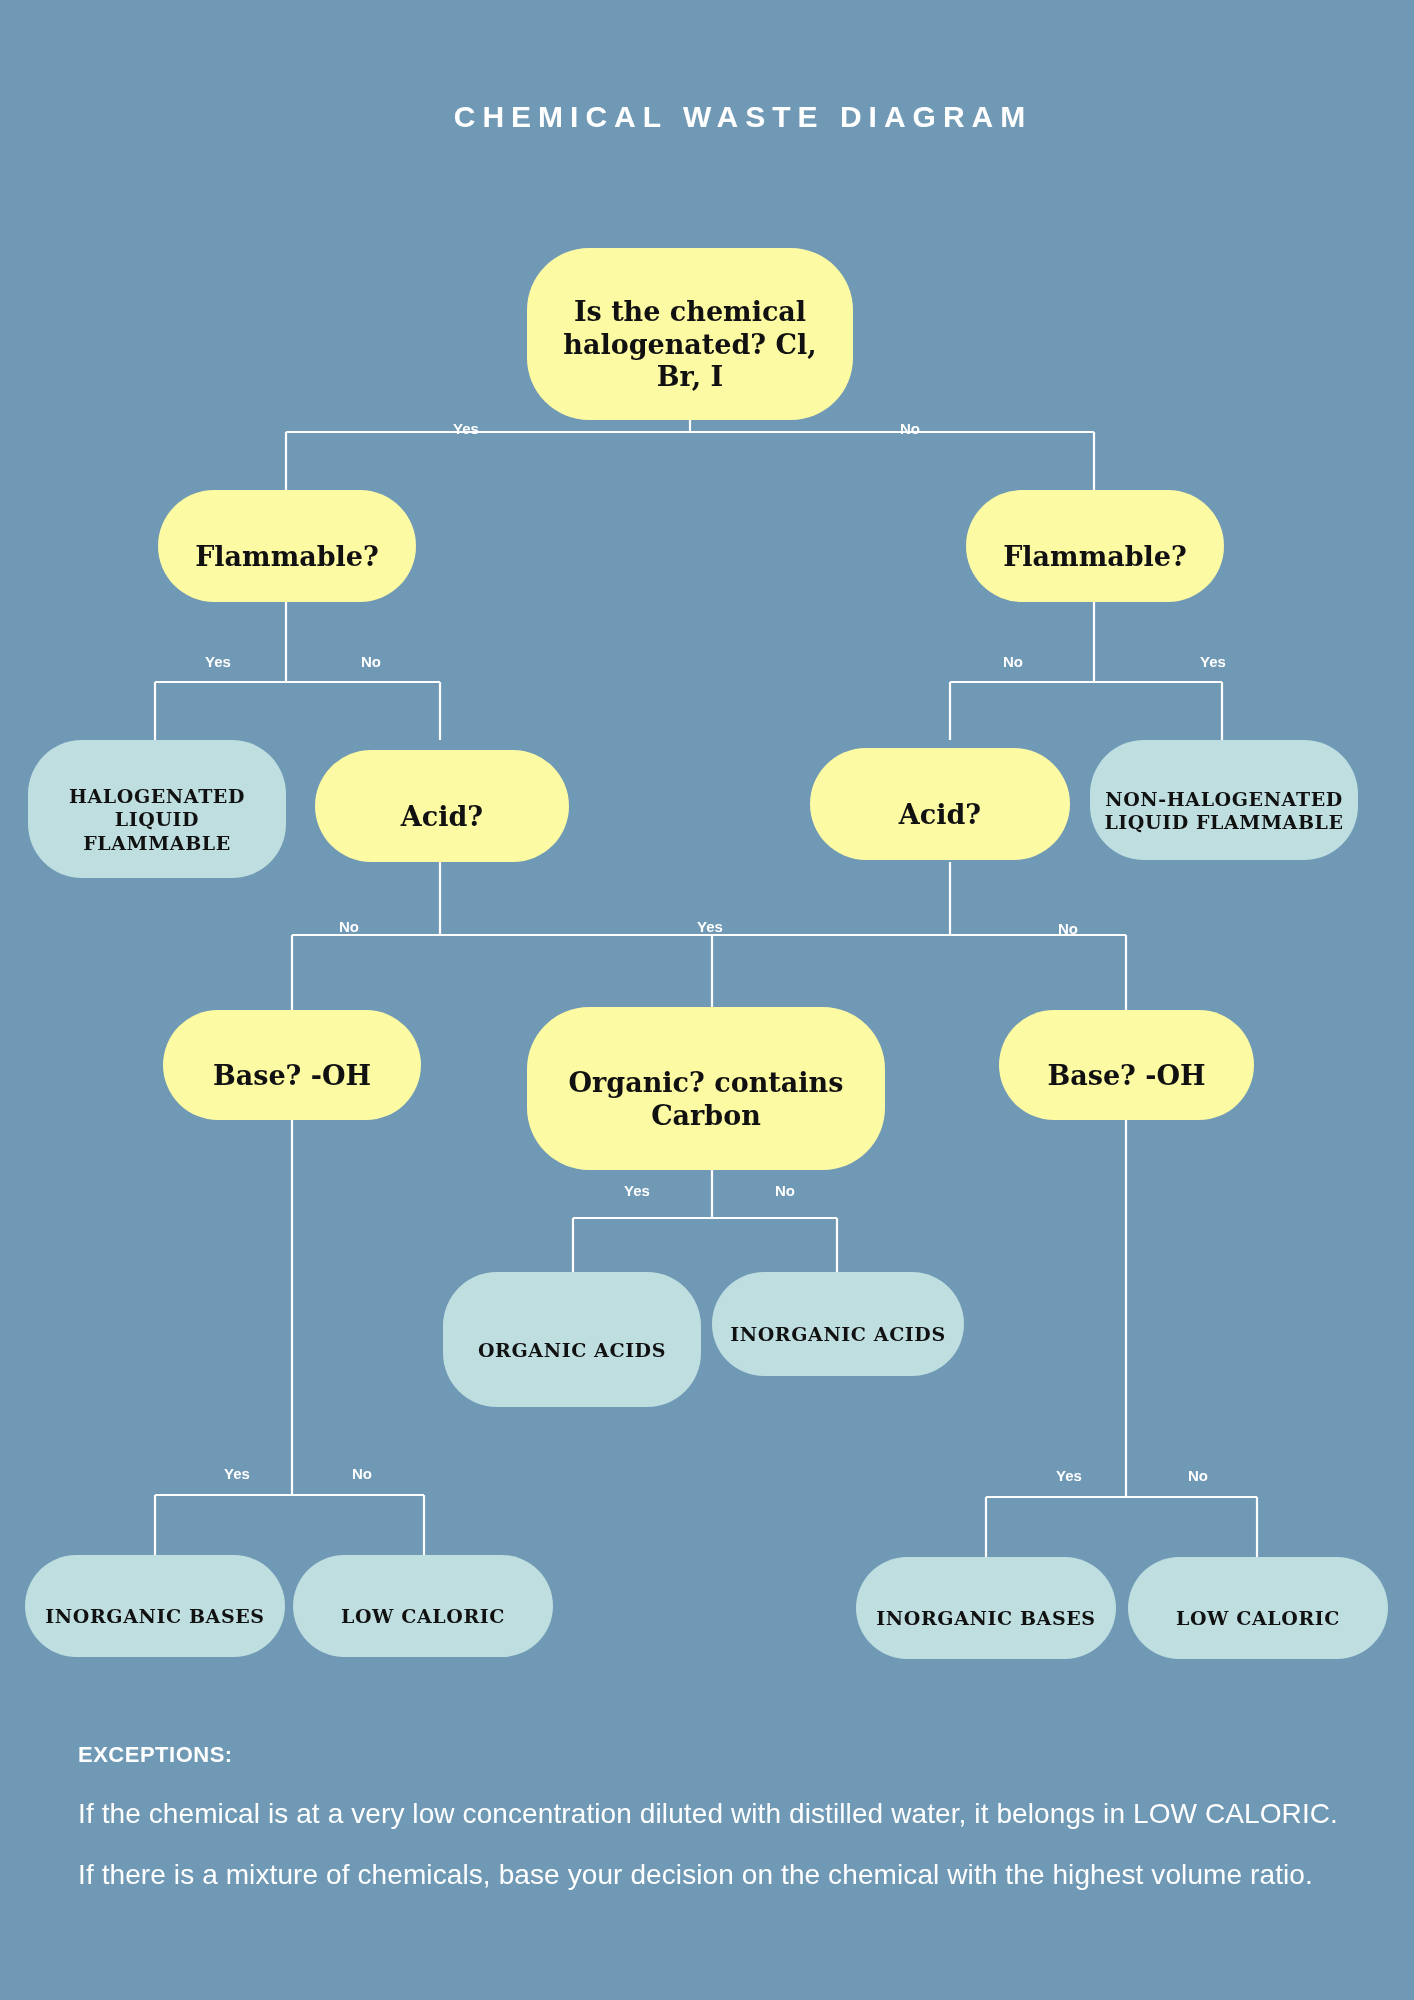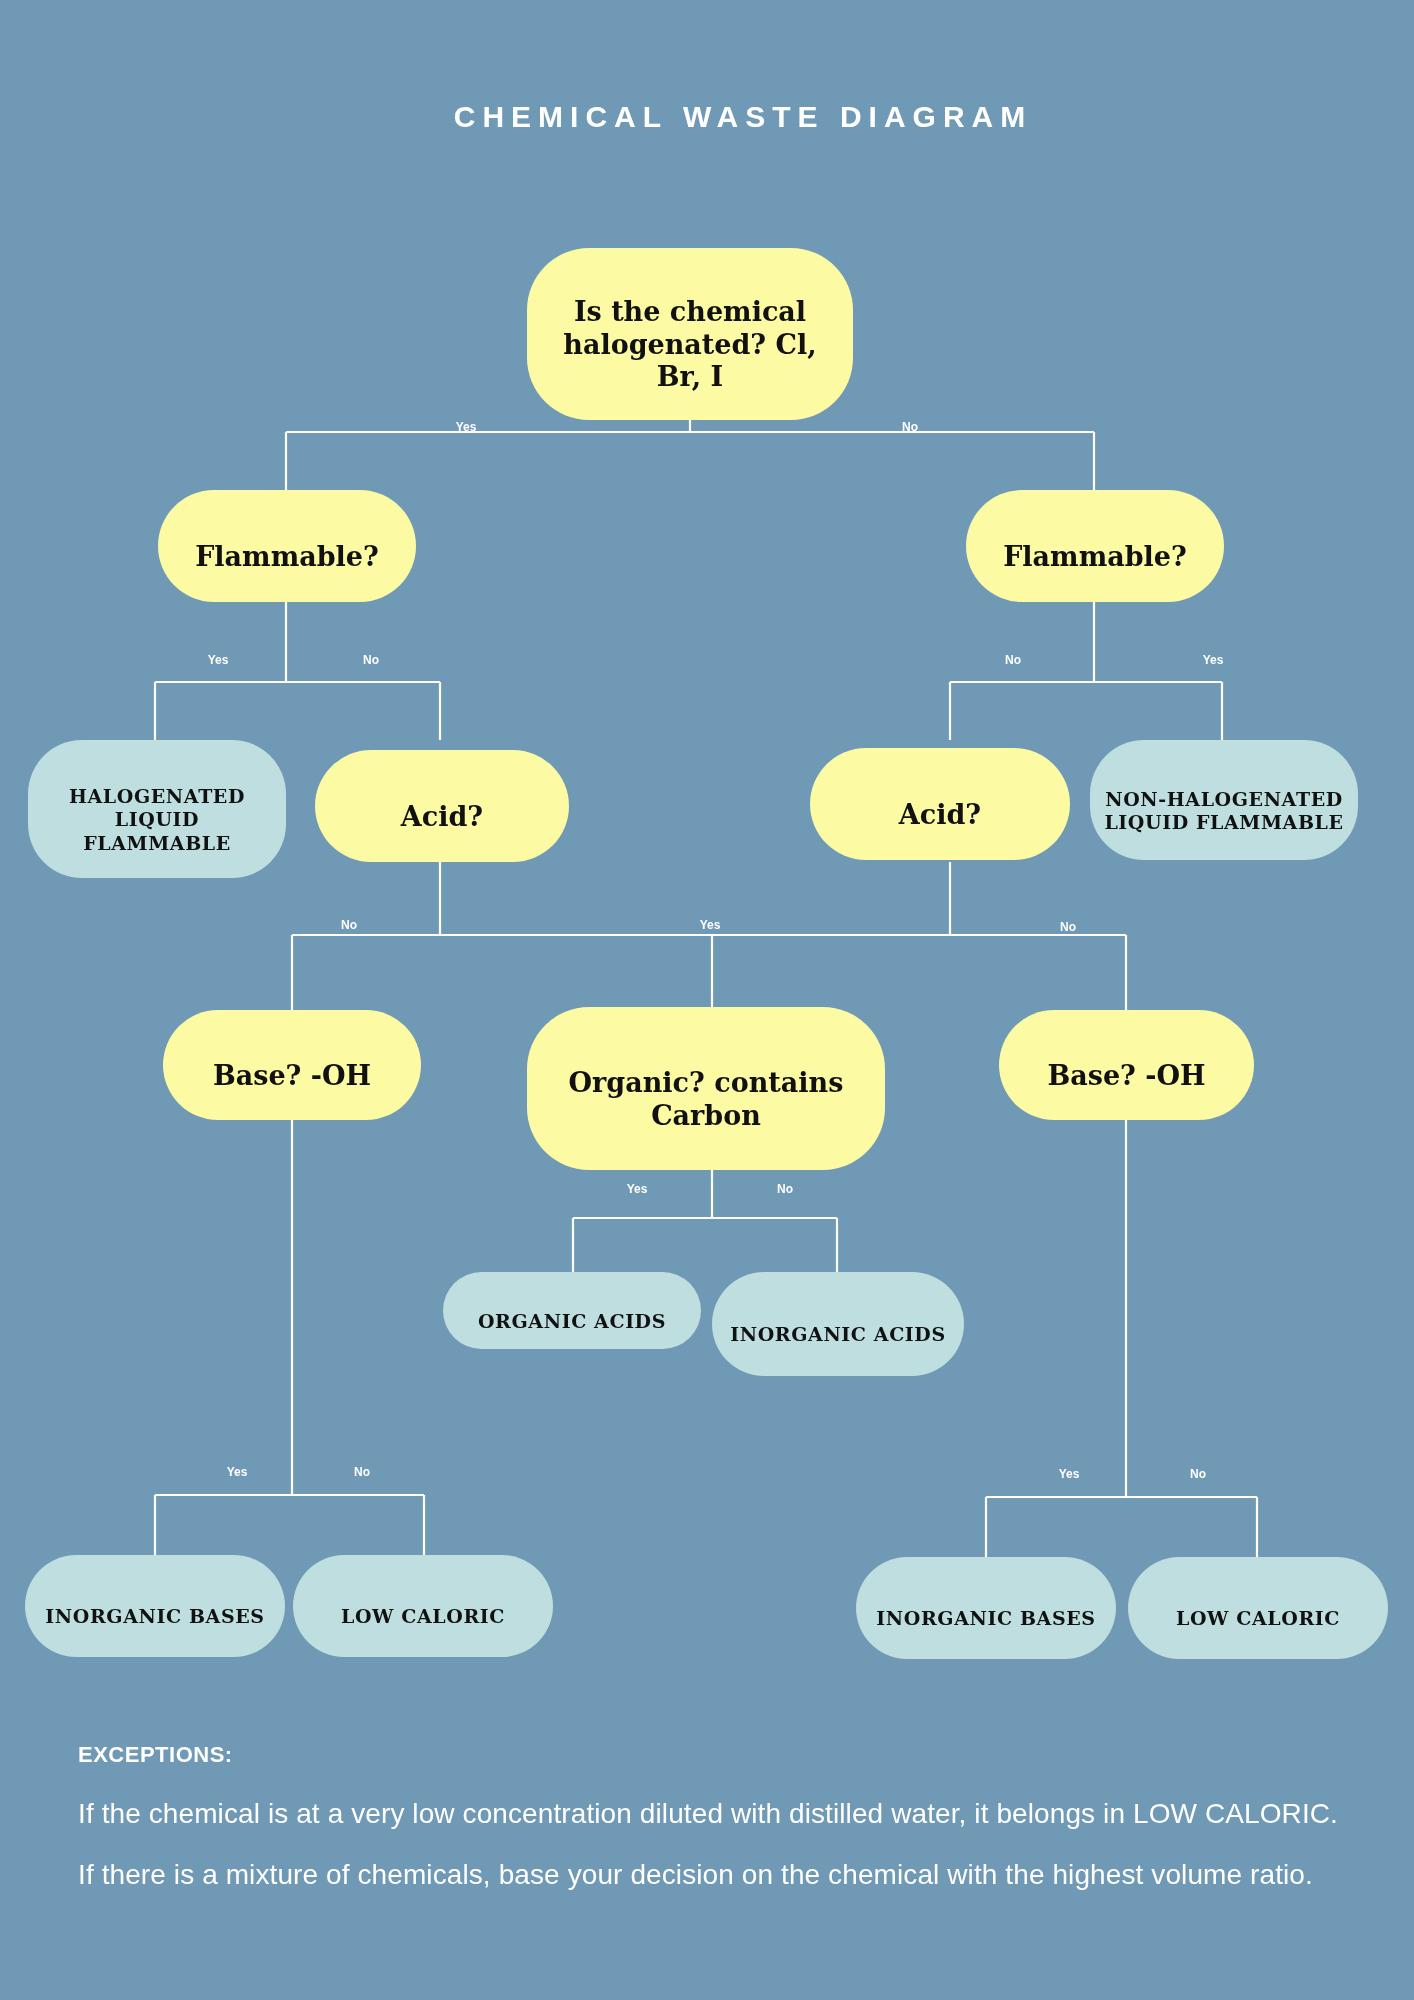--- a/index.html
+++ b/index.html
@@ -82,21 +82,21 @@
     width: 100%;
     margin-top: 22px;
   }
 
   
   .edge-label {
     position: absolute;
     color: #ffffff;
     font-family: "Liberation Sans", sans-serif;
     font-weight: bold;
-    font-size: 12px;
+    font-size: 15px;
     text-align: left;
     white-space: nowrap;
     transform: translateX(-50%);
   }
 
   
   #exceptions {
     position: absolute;
     left: 78px;
     top: 1742px;
@@ -198,21 +198,21 @@
   </div>
 
   <div class="node decision" style="left:527px; top:1007px; width:358px; height:163px;">
     <span class="inner">Organic? contains Carbon</span>
   </div>
 
   <div class="node decision" style="left:999px; top:1010px; width:255px; height:110px;">
     <span class="inner">Base? -OH</span>
   </div>
 
-  <div class="node terminal" style="left:443px; top:1272px; width:258px; height:77px;">
+  <div class="node terminal" style="left:443px; top:1272px; width:258px; height:135px;">
     <span class="inner">ORGANIC ACIDS</span>
   </div>
 
   <div class="node terminal" style="left:712px; top:1272px; width:252px; height:104px;">
     <span class="inner">INORGANIC ACIDS</span>
   </div>
 
   <div class="node terminal" style="left:25px; top:1555px; width:260px; height:102px;">
     <span class="inner">INORGANIC BASES</span>
   </div>

